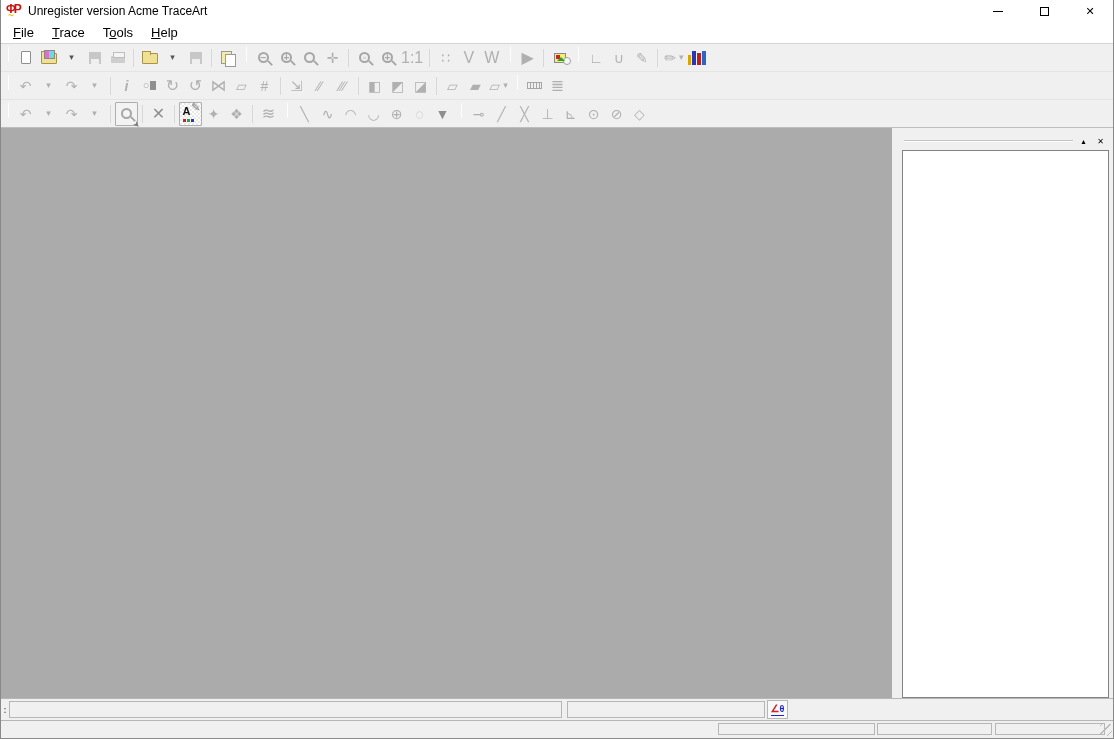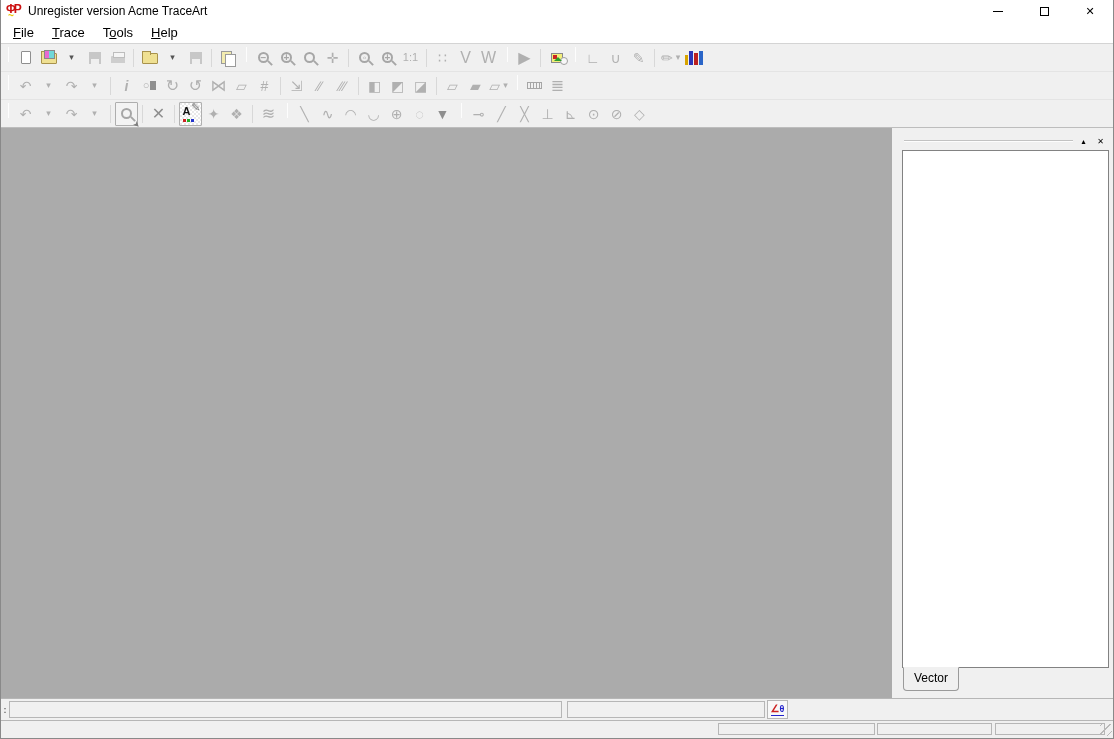--- a/index.html
+++ b/index.html
@@ -26,21 +26,21 @@
   .u { text-decoration:underline; }
   
   .tbrow { height:28px; display:flex; align-items:center; background:#f0f0f0; }
   .tbrow1, .tbrow2 { border-bottom:1px solid #e4e4e4; }
   .tbrow3 { border-bottom:1px solid #bdbdbd; }
   .handle { width:1px; height:15px; background:#c6c6c6; border-right:1px solid #fdfdfd; margin:0 5px 0 7px; align-self:flex-start; margin-top:3px; }
   .sep { width:1px; height:18px; background:#d8d8d8; margin:0 4px; }
   .tb { height:24px; min-width:23px; display:inline-flex; align-items:center; justify-content:center; gap:3px; color:#b0b0b0; font-size:14px; line-height:1; padding:0 2px; }
   .tb .g { display:inline-block; }
   .dd { font-size:9px; color:#b0b0b0; }
-  .small { font-size:11px; }
+  .small { font-size:16px; }
   .big { font-size:16px; }
   .darker { color:#8e8e8e; }
   .raisedbtn { border:1px solid #aeaeae; background:#f3f3f3; border-radius:1px; }
   .pressedbtn { border:1px solid #b0b0b0; background:repeating-conic-gradient(#ffffff 0 25%, #e9e9e9 0 50%); background-size:4px 4px; border-radius:1px; }
   
   .mag { position:relative; width:11px; height:11px; border:2px solid #a6a6a6; border-radius:50%; display:flex; align-items:center; justify-content:center; font-size:10px; font-weight:bold; color:#a6a6a6; }
   .mag::after { content:""; position:absolute; width:6px; height:2px; background:#a6a6a6; transform:rotate(45deg); right:-6px; bottom:-3px; }
   .page { width:10px; height:13px; background:#fff; border:1px solid #8f8f8f; border-radius:1px; }
   .floppy { width:12px; height:12px; background:#c7c7c7; position:relative; }
   .floppy::after { content:""; position:absolute; left:2px; bottom:0; width:8px; height:5px; background:#efefef; }
@@ -409,23 +409,20 @@
     <div class="griprow">
       <span class="gripline"></span>
       <span class="gripbtn">
           <span>▴</span>
         </span>
       <span class="gripbtn">
           <span>✕</span>
         </span>
     </div>
     <div class="whitebox"></div>
-    <div class="tabrow">
-      <div class="vtab">Vector</div>
-    </div>
   </div>
 </div>
 
 <div class="status1">
   <span class="smark">:</span>
   <span class="sfield sf1"></span>
   <span class="sfield sf2"></span>
   <span class="sficon">
     <span class="angleicon"><span class="red">∠</span><span class="blue">θ</span></span>
   </span>

